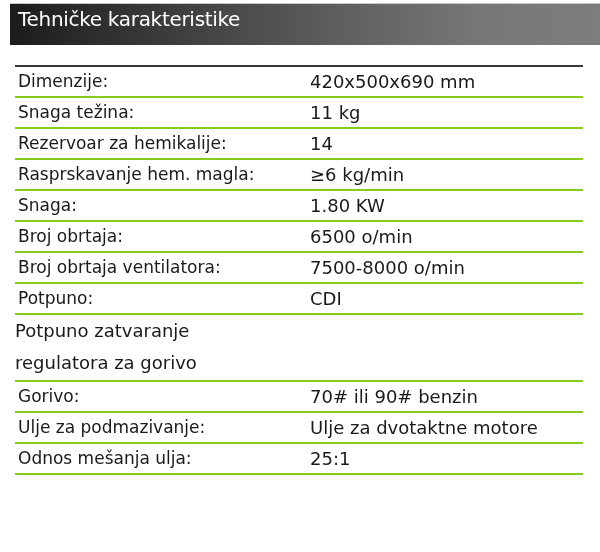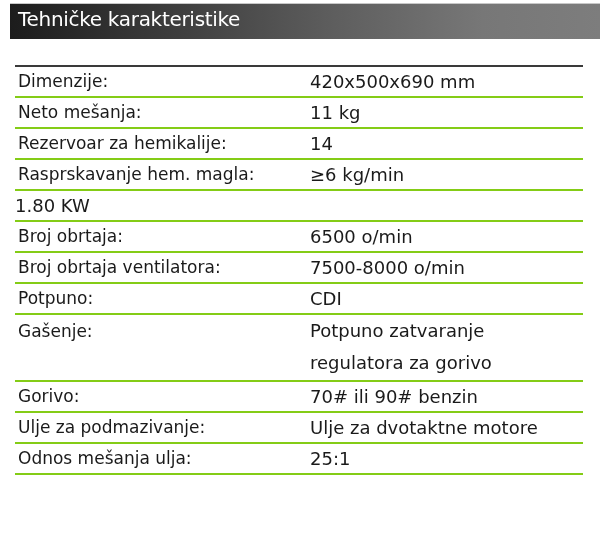--- a/index.html
+++ b/index.html
@@ -13,21 +13,21 @@
       position: relative;
       overflow: hidden;
       font-family: "DejaVu Sans", sans-serif;
       color: #1a1a1a;
     }
     .header-bar {
       position: absolute;
       left: 10px;
       top: 3px;
       width: 590px;
-      height: 36px;
+      height: 42px;
       background: linear-gradient(to right, #1c1c1c 0%, #3a3a3a 25%, #5e5e5e 55%, #777777 80%, #7d7d7d 100%);
       border-top: 1px solid #c8c8c8;
       box-sizing: border-box;
     }
     .header-title {
       position: absolute;
       left: 8px;
       top: 2px;
       color: #ffffff;
       font-size: 20px;
@@ -79,48 +79,48 @@
 <div class="header-bar">
   <span class="header-title">Tehničke karakteristike</span>
 </div>
 
 <div class="spec-table">
   <div class="spec-row">
     <div class="spec-label">Dimenzije:</div>
     <div class="spec-value">420x500x690 mm</div>
   </div>
   <div class="spec-row">
-    <div class="spec-label">Neto mešanja:</div>
+    <div class="spec-label">Snaga težina:</div>
     <div class="spec-value">11 kg</div>
   </div>
   <div class="spec-row">
     <div class="spec-label">Rezervoar za hemikalije:</div>
     <div class="spec-value">14</div>
   </div>
   <div class="spec-row">
     <div class="spec-label">Rasprskavanje hem. magla:</div>
     <div class="spec-value">≥6 kg/min</div>
   </div>
   <div class="spec-row">
+    <div class="spec-label">Snaga:</div>
     <div class="spec-value">1.80 KW</div>
   </div>
   <div class="spec-row">
     <div class="spec-label">Broj obrtaja:</div>
     <div class="spec-value">6500 o/min</div>
   </div>
   <div class="spec-row">
     <div class="spec-label">Broj obrtaja ventilatora:</div>
     <div class="spec-value">7500-8000 o/min</div>
   </div>
   <div class="spec-row">
     <div class="spec-label">Potpuno:</div>
     <div class="spec-value">CDI</div>
   </div>
   <div class="spec-row tall">
-    <div class="spec-label" style="line-height:32px;">Gašenje:</div>
     <div class="spec-value">
       <span class="line">Potpuno zatvaranje</span>
       <span class="line">regulatora za gorivo</span>
     </div>
   </div>
   <div class="spec-row">
     <div class="spec-label">Gorivo:</div>
     <div class="spec-value">70# ili 90# benzin</div>
   </div>
   <div class="spec-row">

